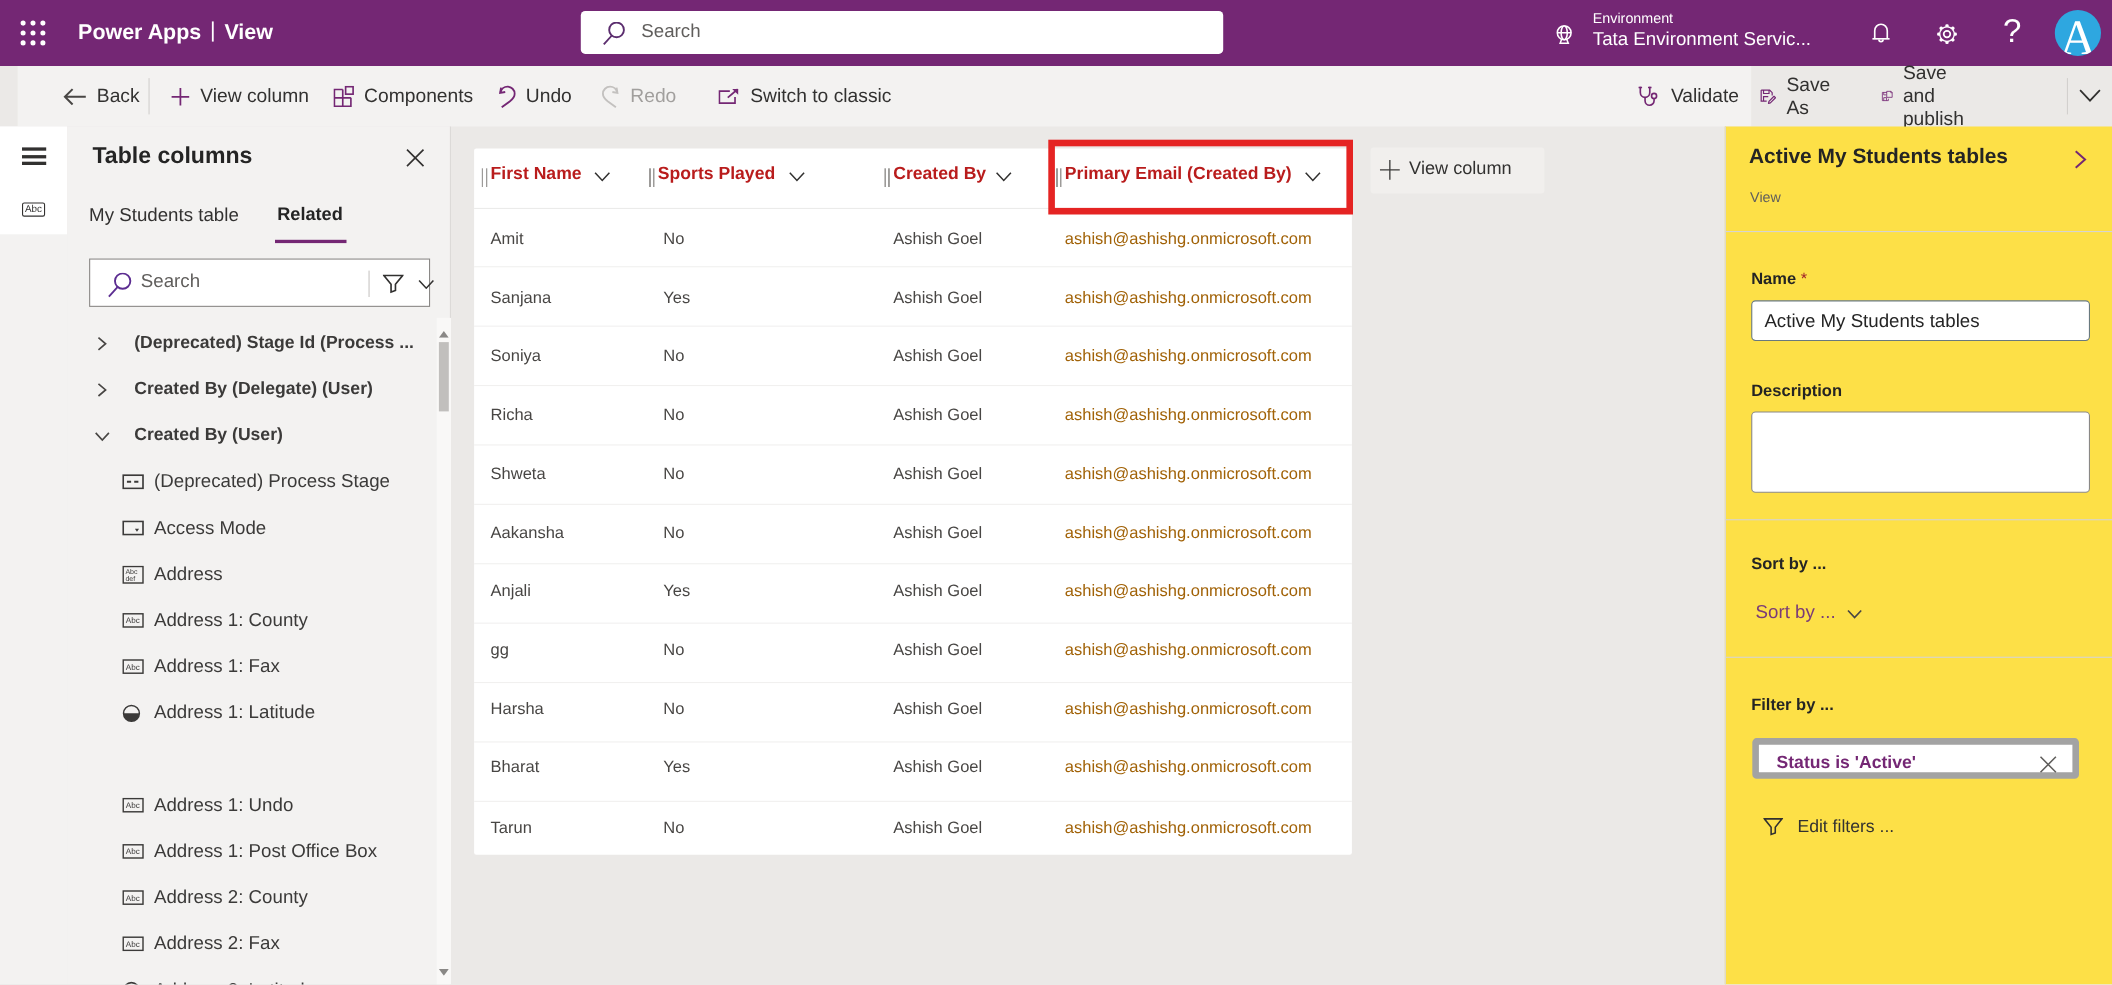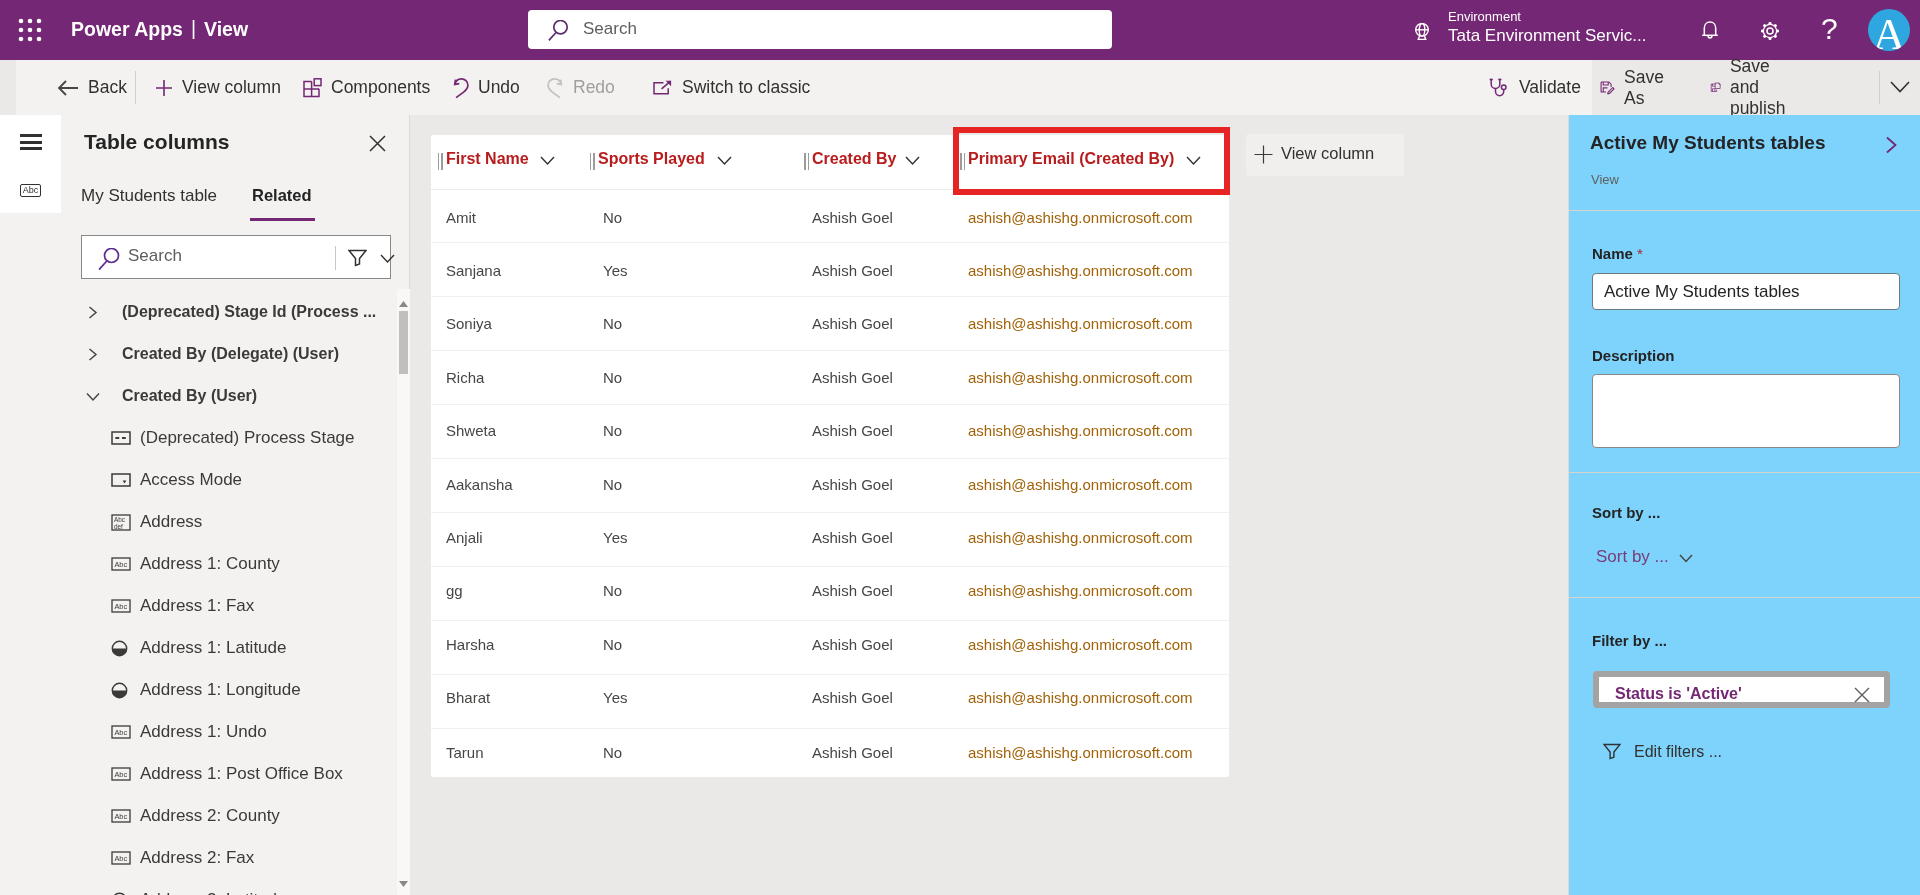--- a/index.html
+++ b/index.html
@@ -66,21 +66,21 @@
   .c1 { position:absolute; left:15px; top:0px; font-size:15px; color:#484644; }
   .c2 { position:absolute; left:172px; top:0px; font-size:15px; color:#484644; }
   .c3 { position:absolute; left:381px; top:0px; font-size:15px; color:#484644; }
   .c4 { position:absolute; left:537px; top:0px; font-size:15px; color:#a16207; }
   #redbox { position:absolute; left:953px; top:127px; width:277px; height:68px; border:6.5px solid #e52423; }
   #vcolbtn { position:absolute; left:1246px; top:134px; width:158px; height:42px; background:#f1efed; border-radius:3px; color:#323130; font-size:16.5px; }
   #vcolbtn span { position:absolute; left:35px; top:10px; }
   #vcolbtn svg { position:absolute; left:8px; top:11px; }
 
   
-  #rpanel { position:absolute; left:1568px; top:115px; width:352px; height:780px; background:#7dd3fc; border-left:1px solid #dcdad8; }
+  #rpanel { position:absolute; left:1568px; top:115px; width:352px; height:780px; background:#fde047; border-left:1px solid #dcdad8; }
   #rpanel .divider { position:absolute; left:0; width:352px; height:1px; background:#d6d4d2; }
   #rtitle { position:absolute; left:21px; top:17px; font-size:19px; font-weight:bold; color:#242424; }
   #rview { position:absolute; left:22px; top:57px; font-size:13px; color:#605e5c; }
   #rchev { position:absolute; left:316px; top:21px; }
   .rlabel { position:absolute; left:23px; font-size:15px; font-weight:bold; color:#242424; }
   .rstar { color:#a4262c; font-weight:normal; }
   #rname { position:absolute; left:23px; top:158px; width:308px; height:37px; background:#fff; border:1px solid #69797e; border-radius:4px; font-size:17px; color:#242424; line-height:35px; padding-left:11px; }
   #rdesc { position:absolute; left:23px; top:259px; width:308px; height:74px; background:#fff; border:1px solid #8a8886; border-radius:4px; }
   #rsortlink { position:absolute; left:27px; top:432px; font-size:17px; color:#7a3b78; }
   #rsortchev { position:absolute; left:110px; top:437px; color:#605e5c; }
@@ -315,27 +315,20 @@
         </svg>
         <span class="lbl2">Address 1: Fax</span>
       </div>
       <div class="prow crow" style="top:336px">
         <svg class="icon" width="17" height="17" viewBox="0 0 17 17">
           <circle cx="8.5" cy="8.5" r="7.2" fill="none" stroke="#3b3a39" stroke-width="1.4"></circle>
           <path d="M1.3 8.5 a 7.2 7.2 0 0 0 14.4 0 Z" fill="#3b3a39"></path>
         </svg>
         <span class="lbl2">Address 1: Latitude</span>
       </div>
-      <div class="prow crow" style="top:378px">
-        <svg class="icon" width="17" height="17" viewBox="0 0 17 17">
-          <circle cx="8.5" cy="8.5" r="7.2" fill="none" stroke="#3b3a39" stroke-width="1.4"></circle>
-          <path d="M1.3 8.5 a 7.2 7.2 0 0 0 14.4 0 Z" fill="#3b3a39"></path>
-        </svg>
-        <span class="lbl2">Address 1: Longitude</span>
-      </div>
       <div class="prow crow" style="top:420px">
         <svg class="icon" width="20" height="14" viewBox="0 0 20 14">
           <rect x="1" y="1" width="18" height="12" fill="none" stroke="#3b3a39" stroke-width="1.3"></rect>
           <text x="3.4" y="9.8" font-size="7.4" fill="#3b3a39" font-family="Liberation Sans">Abc</text>
         </svg>
         <span class="lbl2">Address 1: Undo</span>
       </div>
       <div class="prow crow" style="top:462px">
         <svg class="icon" width="20" height="14" viewBox="0 0 20 14">
           <rect x="1" y="1" width="18" height="12" fill="none" stroke="#3b3a39" stroke-width="1.3"></rect>

